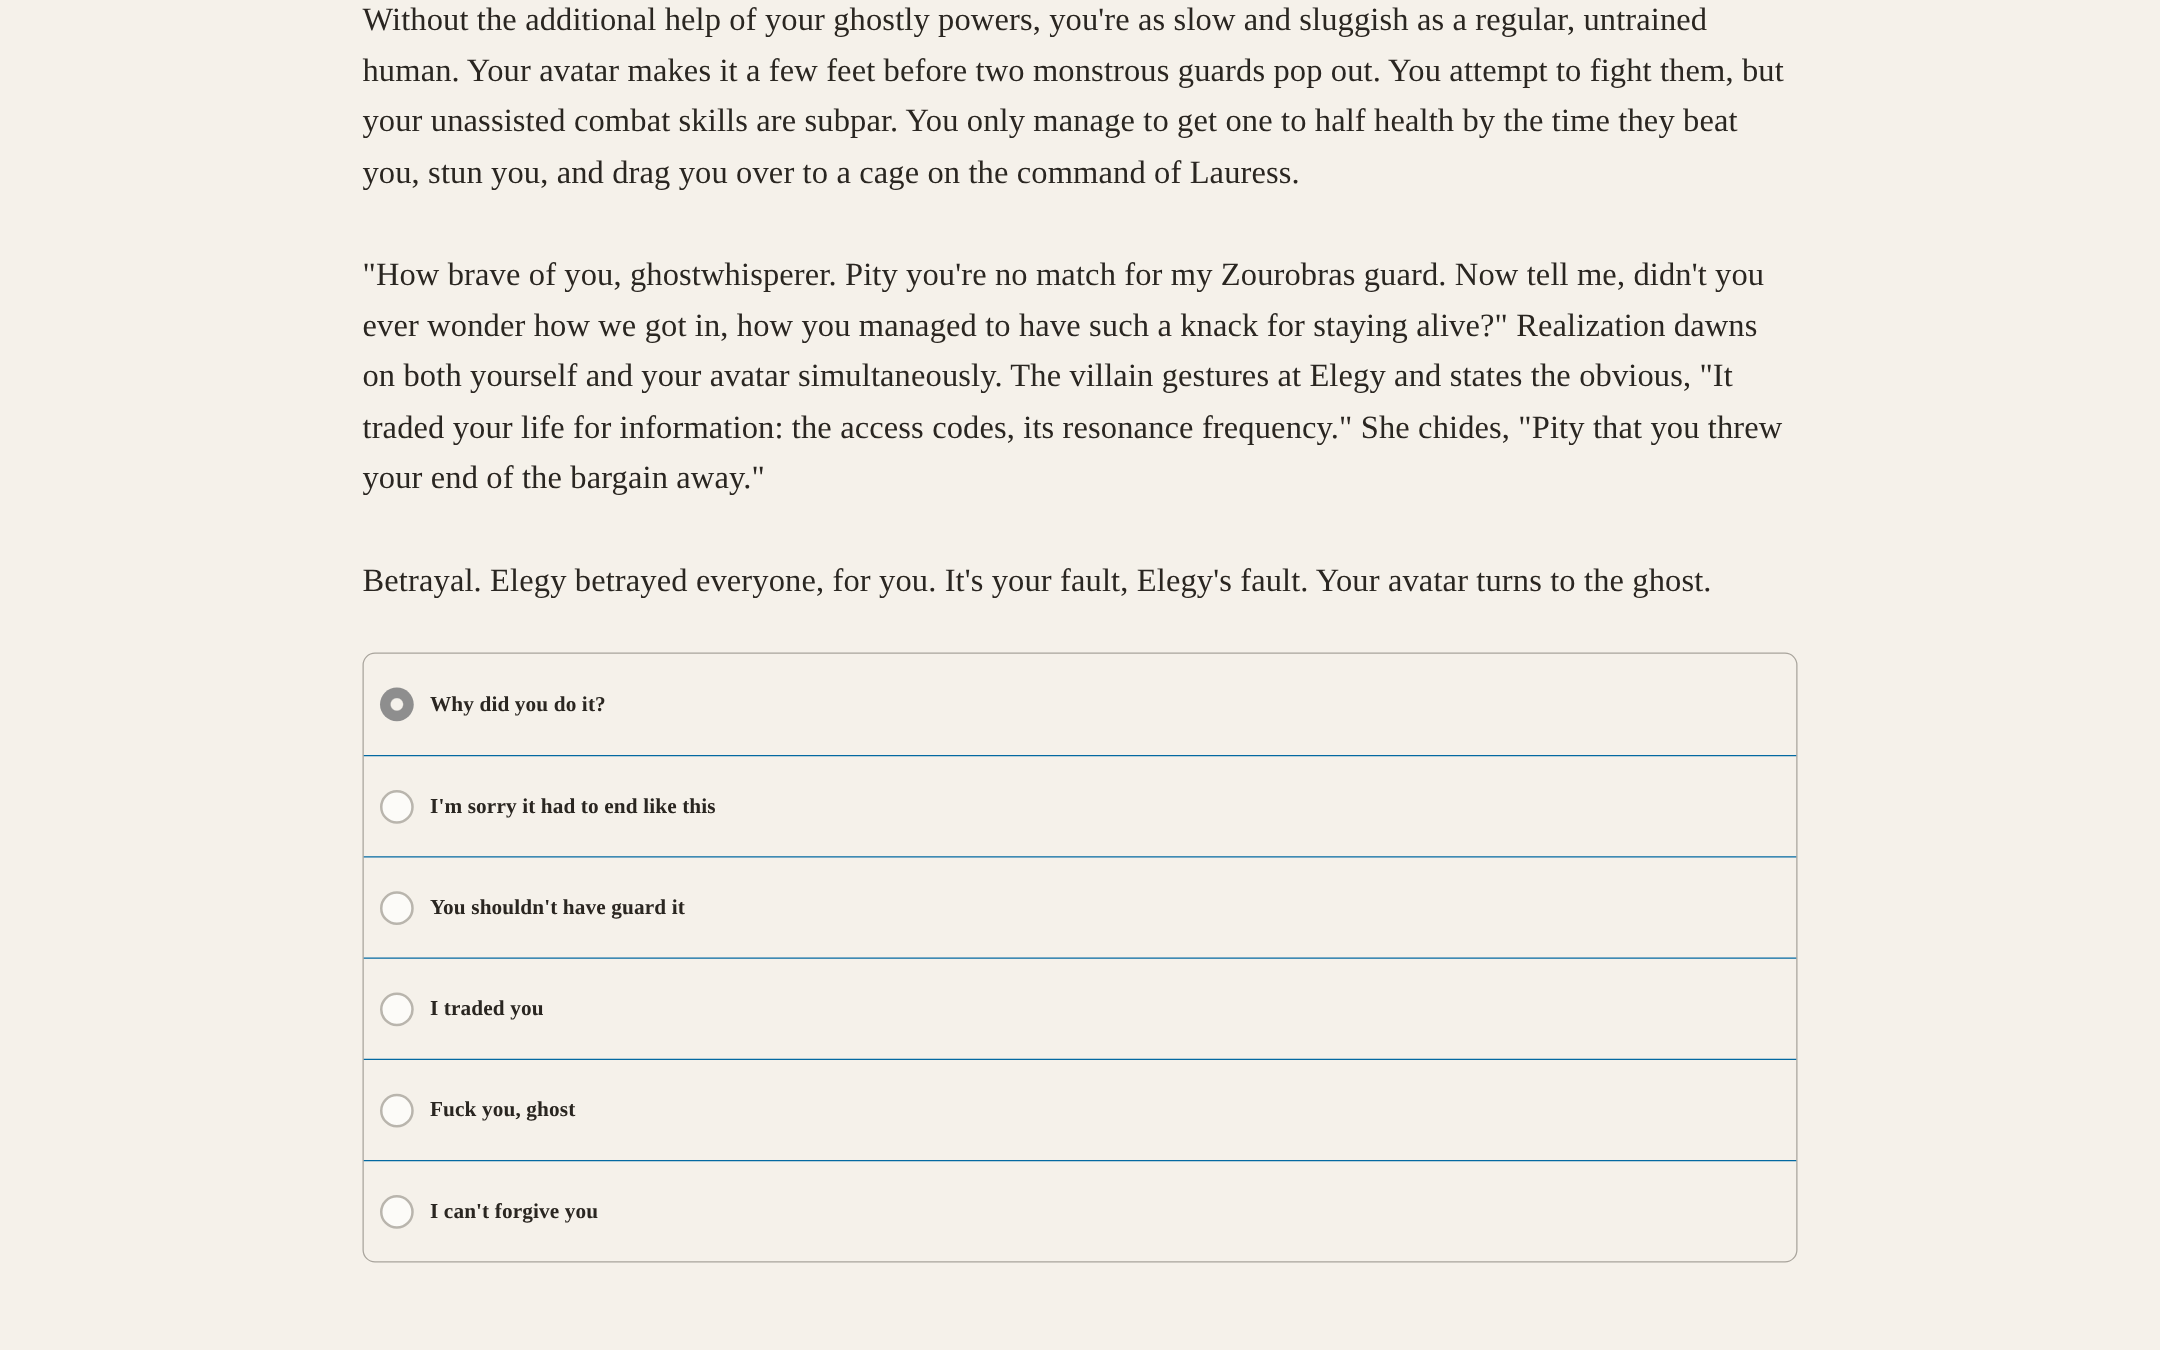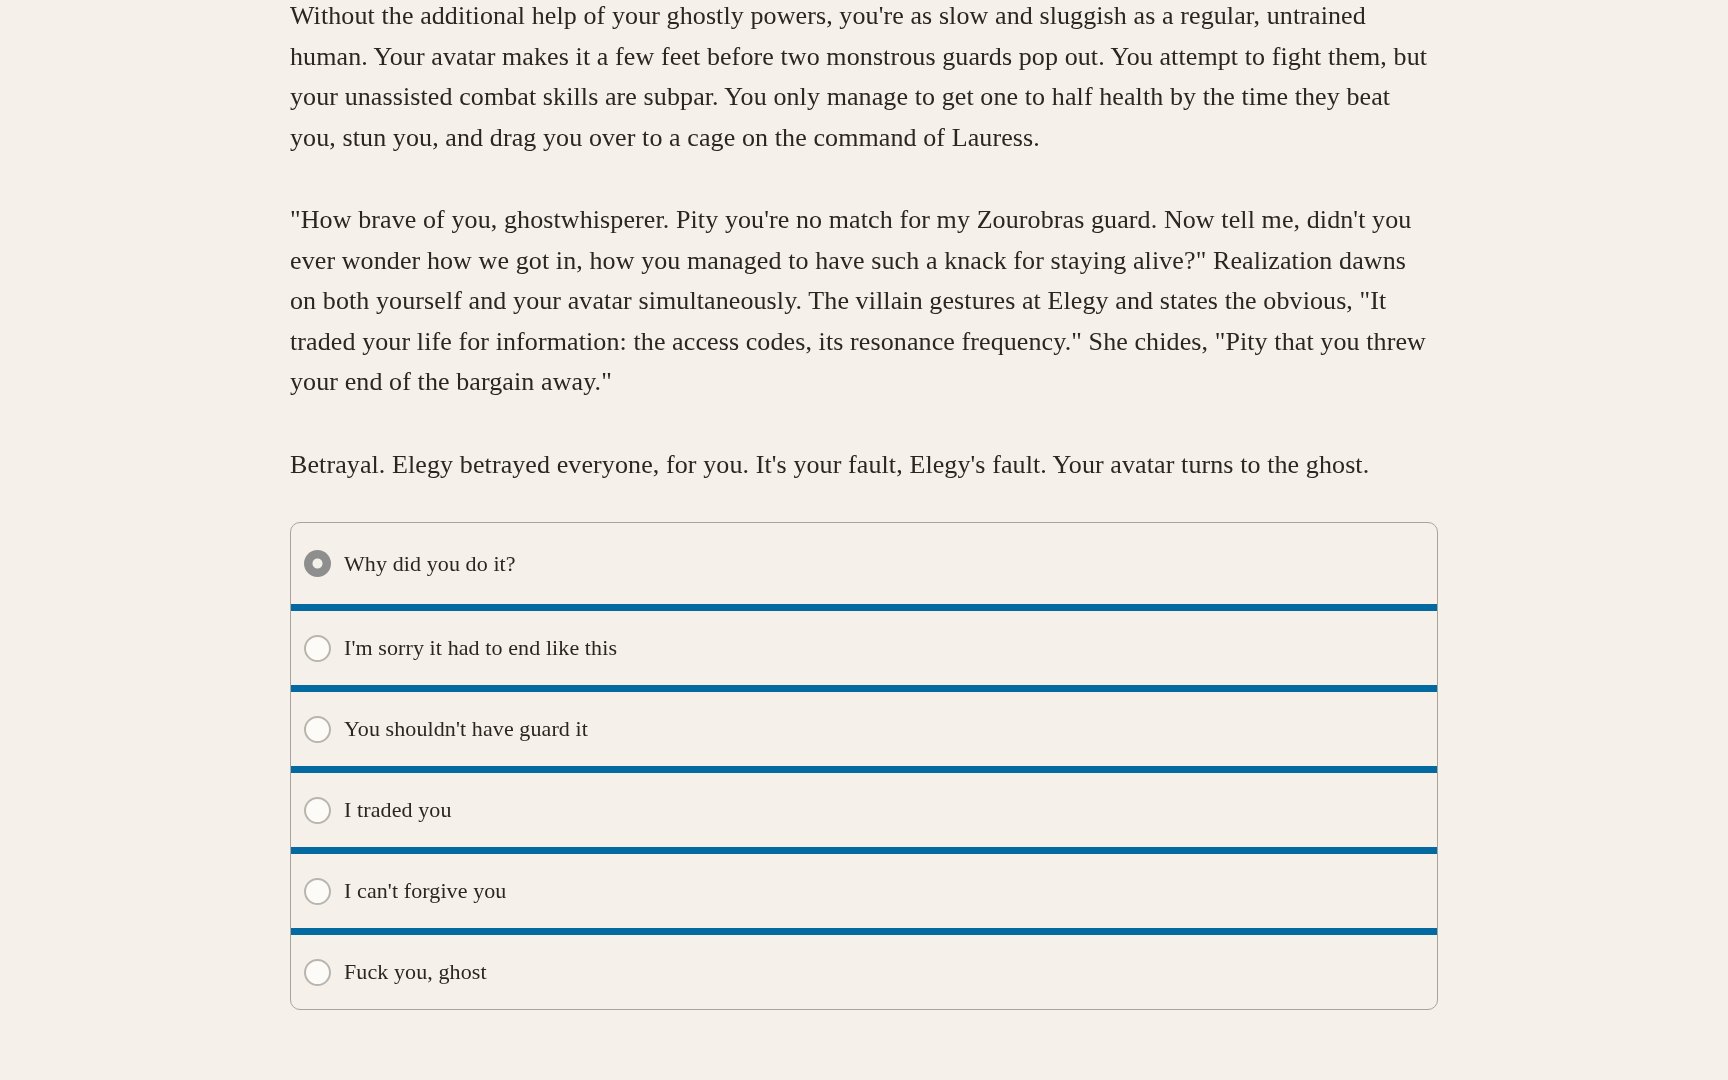--- a/index.html
+++ b/index.html
@@ -39,41 +39,42 @@
   }
   .choice {
     display: flex;
     align-items: center;
     height: 81px;
     padding: 0 18px 0 13px;
     cursor: pointer;
     box-sizing: border-box;
   }
   .choice + .choice {
-    border-top: 7px solid #0369a1;
+    border-top: 1px solid #0369a1;
   }
   .radio {
     width: 27px;
     height: 27px;
     border-radius: 50%;
     flex: 0 0 auto;
     margin-right: 13px;
     box-sizing: border-box;
   }
   .radio.unselected {
     background: #fcfbf8;
     border: 2px solid #b9b5ad;
   }
   .radio.selected {
     background: radial-gradient(circle at 50% 50%, #f4f1eb 0 4.5px, #8e8e8e 5.5px);
   }
   .choice-text {
-    font-size: 22px;
+    font-size: 17px;
     line-height: 30px;
     letter-spacing: 0.1px;
+    font-weight: bold;
   }
 </style>
 </head>
 <body>
 
 <main class="page">
 
   <section class="story">
     <p>Without the additional help of your ghostly powers, you're as slow and sluggish as a regular, untrained human. Your avatar makes it a few feet before two monstrous guards pop out. You attempt to fight them, but your unassisted combat skills are subpar. You only manage to get one to half health by the time they beat you, stun you, and drag you over to a cage on the command of Lauress.</p>
     <p>"How brave of you, ghostwhisperer. Pity you're no match for my Zourobras guard. Now tell me, didn't you ever wonder how we got in, how you managed to have such a knack for staying alive?" Realization dawns on both yourself and your avatar simultaneously. The villain gestures at Elegy and states the obvious, "It traded your life for information: the access codes, its resonance frequency." She chides, "Pity that you threw your end of the bargain away."</p>
@@ -97,23 +98,23 @@
       <span class="choice-text">You shouldn't have guard it</span>
     </label>
 
     <label class="choice">
       <span class="radio unselected" aria-checked="false"></span>
       <span class="choice-text">I traded you</span>
     </label>
 
     <label class="choice">
       <span class="radio unselected" aria-checked="false"></span>
-      <span class="choice-text">I can't forgive you</span>
+      <span class="choice-text">Fuck you, ghost</span>
     </label>
 
     <label class="choice">
       <span class="radio unselected" aria-checked="false"></span>
-      <span class="choice-text">Fuck you, ghost</span>
+      <span class="choice-text">I can't forgive you</span>
     </label>
 
   </div>
 
 </main>
 
 </body></html>

